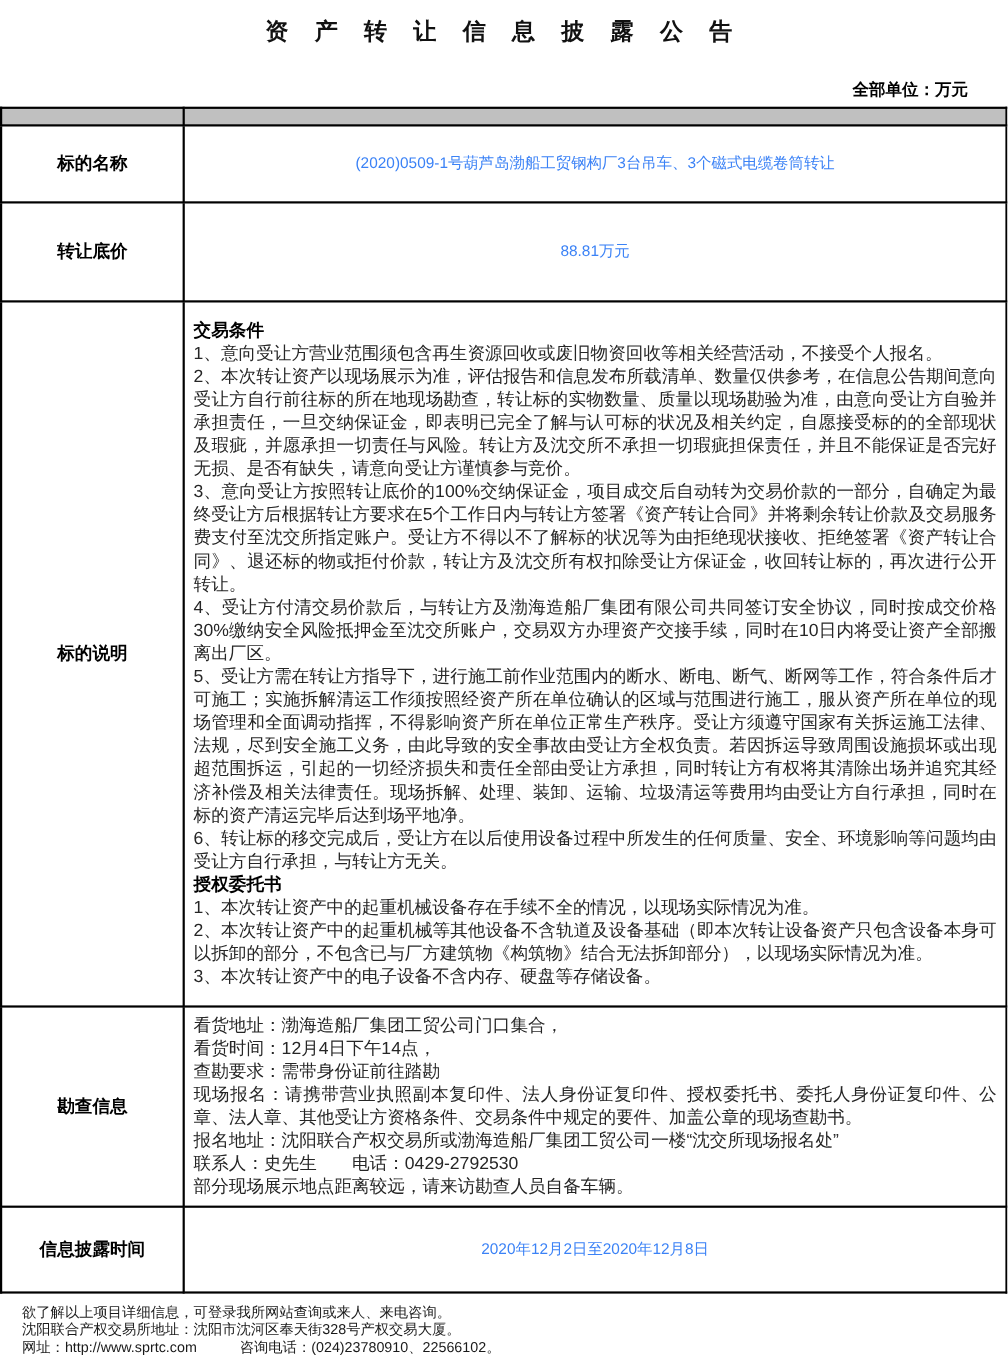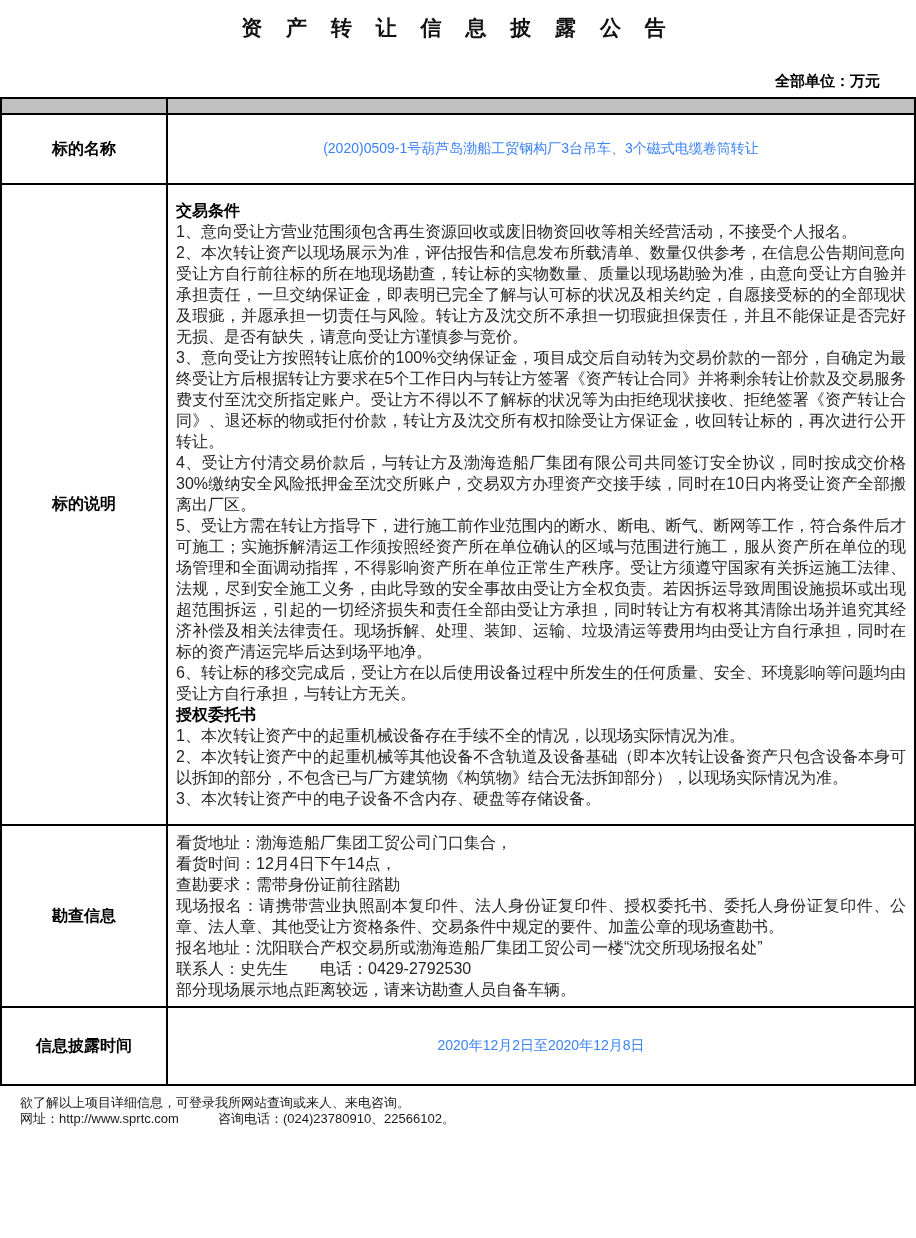--- a/index.html
+++ b/index.html
@@ -102,20 +102,24 @@
       <tr class="header-row">
         <td></td>
         <td></td>
       </tr>
 
       <tr class="row-name">
         <td class="label-cell">标的名称</td>
         <td class="value-center">(2020)0509-1号葫芦岛渤船工贸钢构厂3台吊车、3个磁式电缆卷筒转让</td>
       </tr>
 
+      <tr class="row-price">
+        <td class="label-cell">转让底价</td>
+        <td class="value-center">88.81万元</td>
+      </tr>
 
       <tr class="row-desc">
         <td class="label-cell">标的说明</td>
         <td class="text-cell">
           <div class="block block-heading">交易条件</div>
           <div class="block">1、意向受让方营业范围须包含再生资源回收或废旧物资回收等相关经营活动，不接受个人报名。</div>
           <div class="block">2、本次转让资产以现场展示为准，评估报告和信息发布所载清单、数量仅供参考，在信息公告期间意向受让方自行前往标的所在地现场勘查，转让标的实物数量、质量以现场勘验为准，由意向受让方自验并承担责任，一旦交纳保证金，即表明已完全了解与认可标的状况及相关约定，自愿接受标的的全部现状及瑕疵，并愿承担一切责任与风险。转让方及沈交所不承担一切瑕疵担保责任，并且不能保证是否完好无损、是否有缺失，请意向受让方谨慎参与竞价。</div>
           <div class="block">3、意向受让方按照转让底价的100%交纳保证金，项目成交后自动转为交易价款的一部分，自确定为最终受让方后根据转让方要求在5个工作日内与转让方签署《资产转让合同》并将剩余转让价款及交易服务费支付至沈交所指定账户。受让方不得以不了解标的状况等为由拒绝现状接收、拒绝签署《资产转让合同》、退还标的物或拒付价款，转让方及沈交所有权扣除受让方保证金，收回转让标的，再次进行公开转让。</div>
           <div class="block">4、受让方付清交易价款后，与转让方及渤海造船厂集团有限公司共同签订安全协议，同时按成交价格30%缴纳安全风险抵押金至沈交所账户，交易双方办理资产交接手续，同时在10日内将受让资产全部搬离出厂区。</div>
           <div class="block">5、受让方需在转让方指导下，进行施工前作业范围内的断水、断电、断气、断网等工作，符合条件后才可施工；实施拆解清运工作须按照经资产所在单位确认的区域与范围进行施工，服从资产所在单位的现场管理和全面调动指挥，不得影响资产所在单位正常生产秩序。受让方须遵守国家有关拆运施工法律、法规，尽到安全施工义务，由此导致的安全事故由受让方全权负责。若因拆运导致周围设施损坏或出现超范围拆运，引起的一切经济损失和责任全部由受让方承担，同时转让方有权将其清除出场并追究其经济补偿及相关法律责任。现场拆解、处理、装卸、运输、垃圾清运等费用均由受让方自行承担，同时在标的资产清运完毕后达到场平地净。</div>
@@ -142,16 +146,17 @@
 
       <tr class="row-time">
         <td class="label-cell">信息披露时间</td>
         <td class="value-center">2020年12月2日至2020年12月8日</td>
       </tr>
     </tbody>
   </table>
 
   <div class="footer">
     <div>欲了解以上项目详细信息，可登录我所网站查询或来人、来电咨询。</div>
+    <div>沈阳联合产权交易所地址：沈阳市沈河区奉天街328号产权交易大厦。</div>
     <div>网址：http://www.sprtc.com　　　咨询电话：(024)23780910、22566102。</div>
   </div>
 
 </div>
 
 </body></html>

